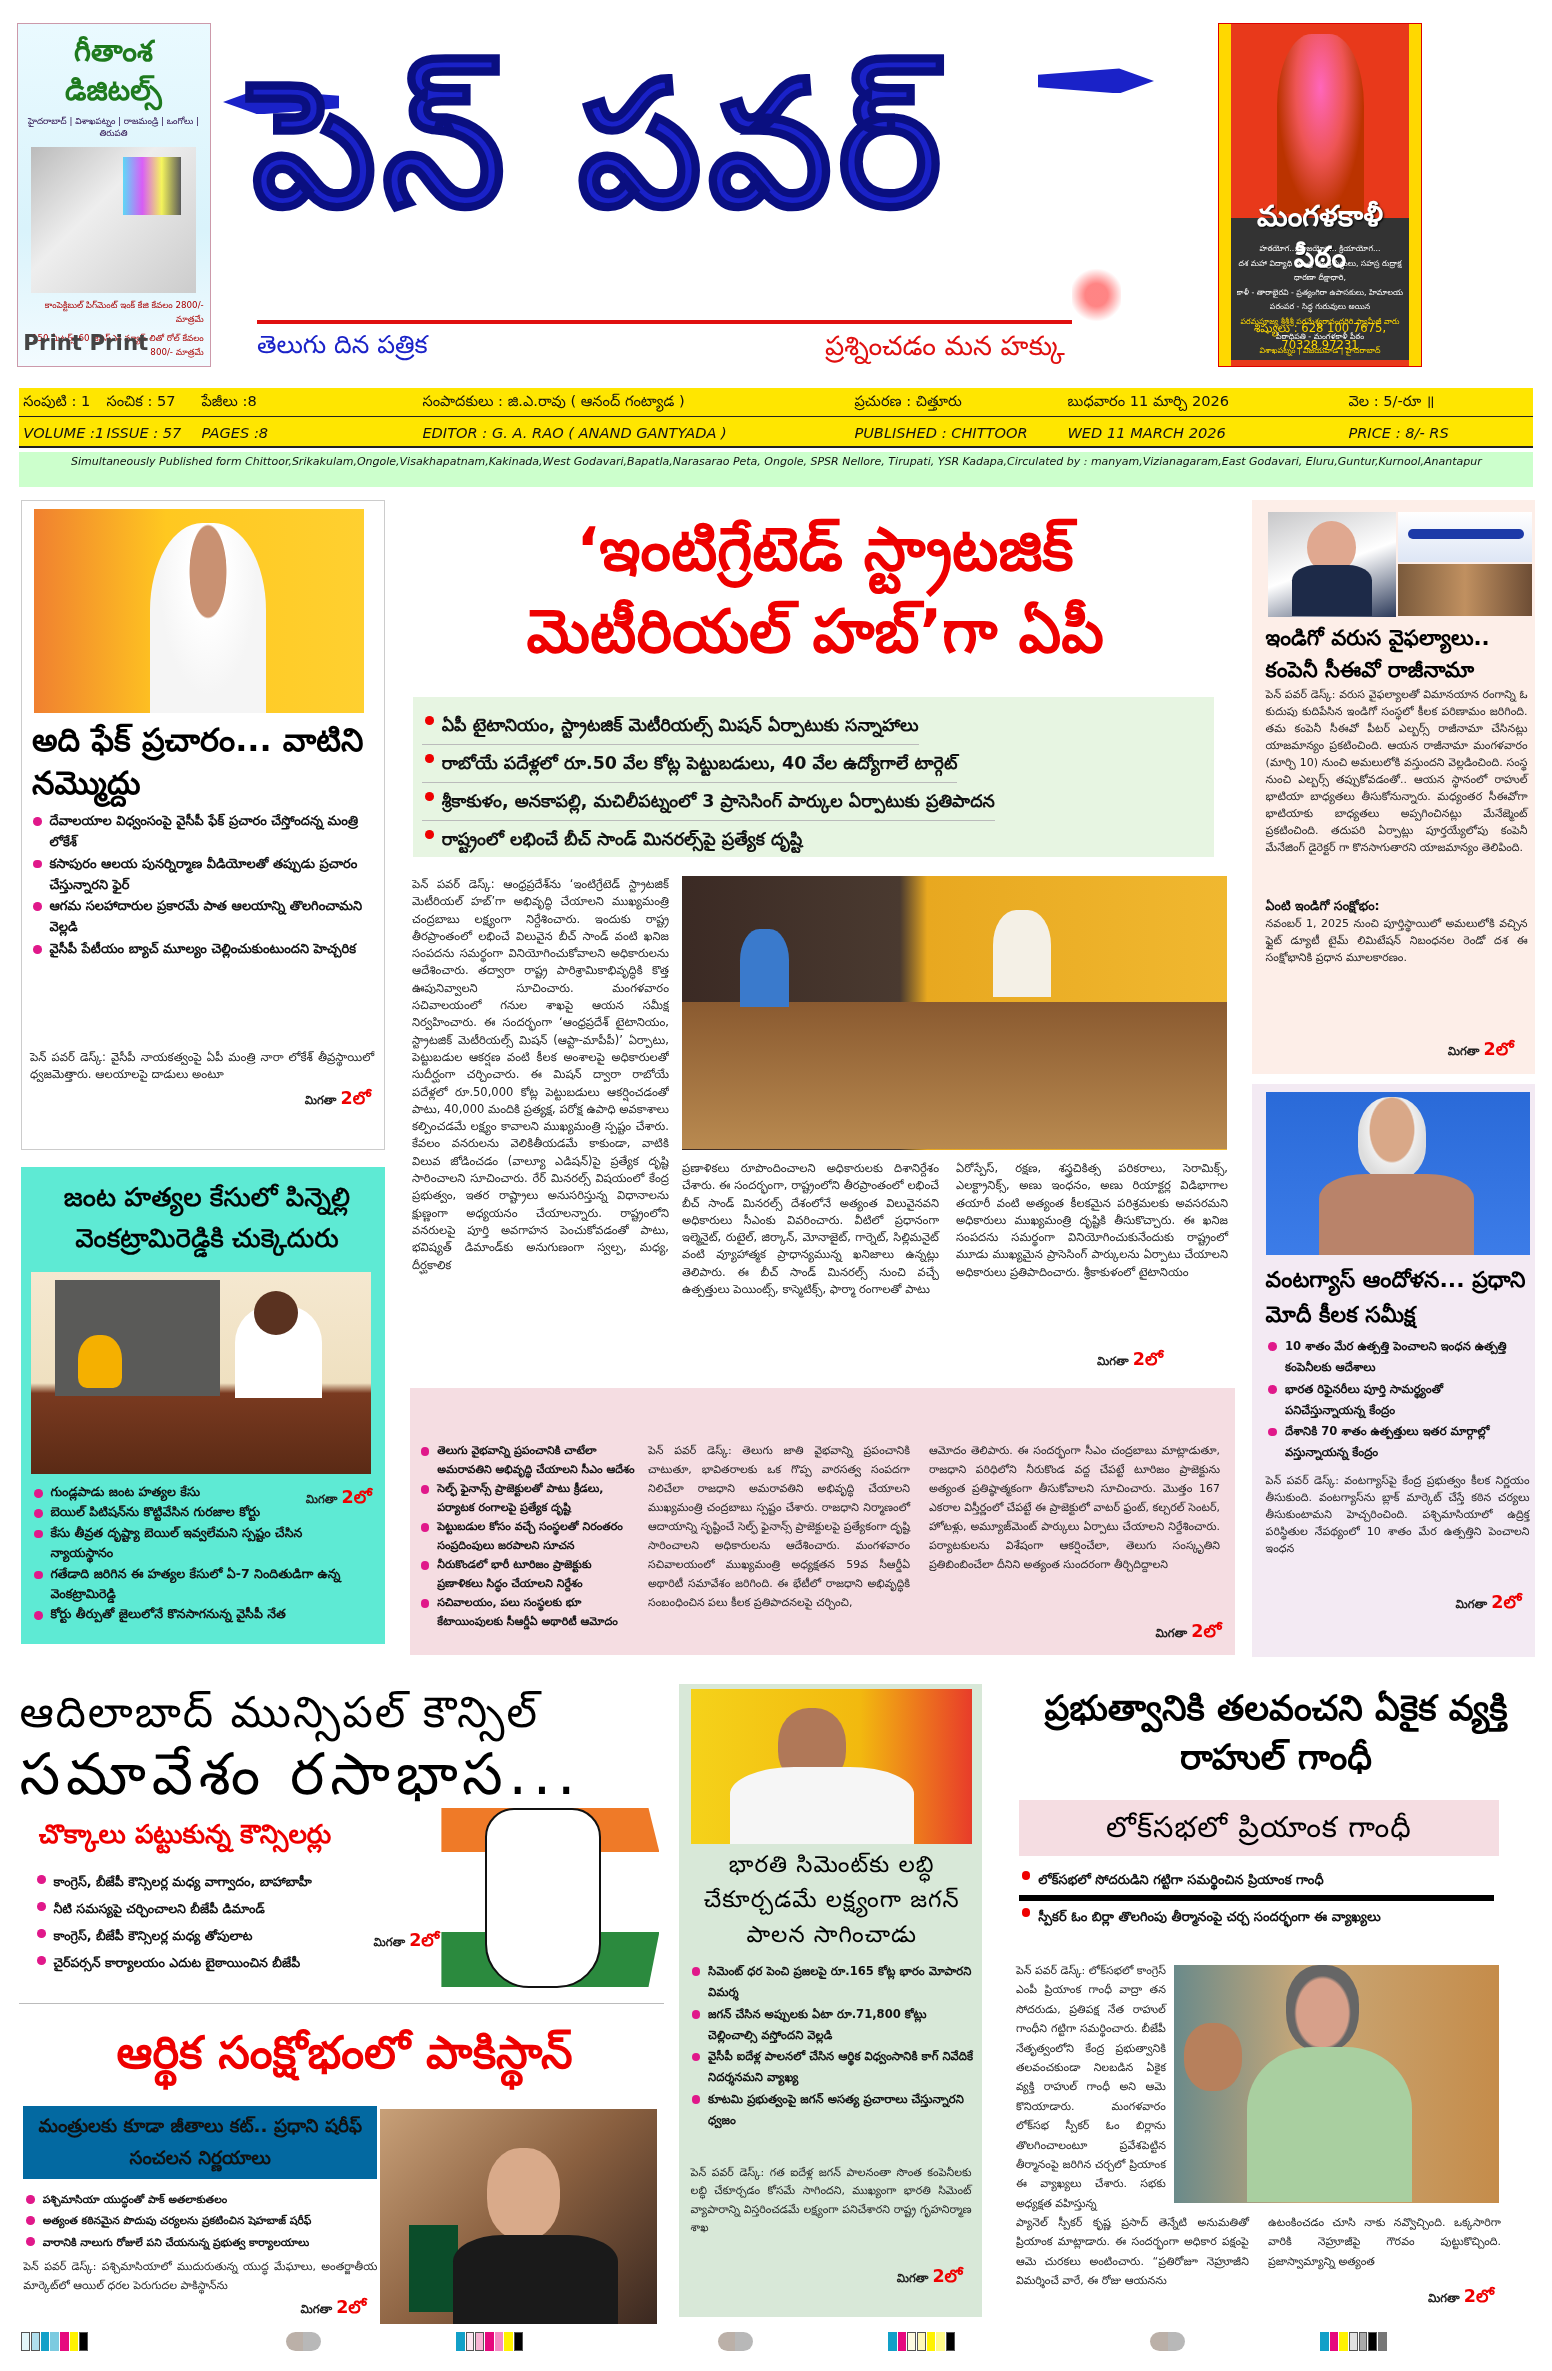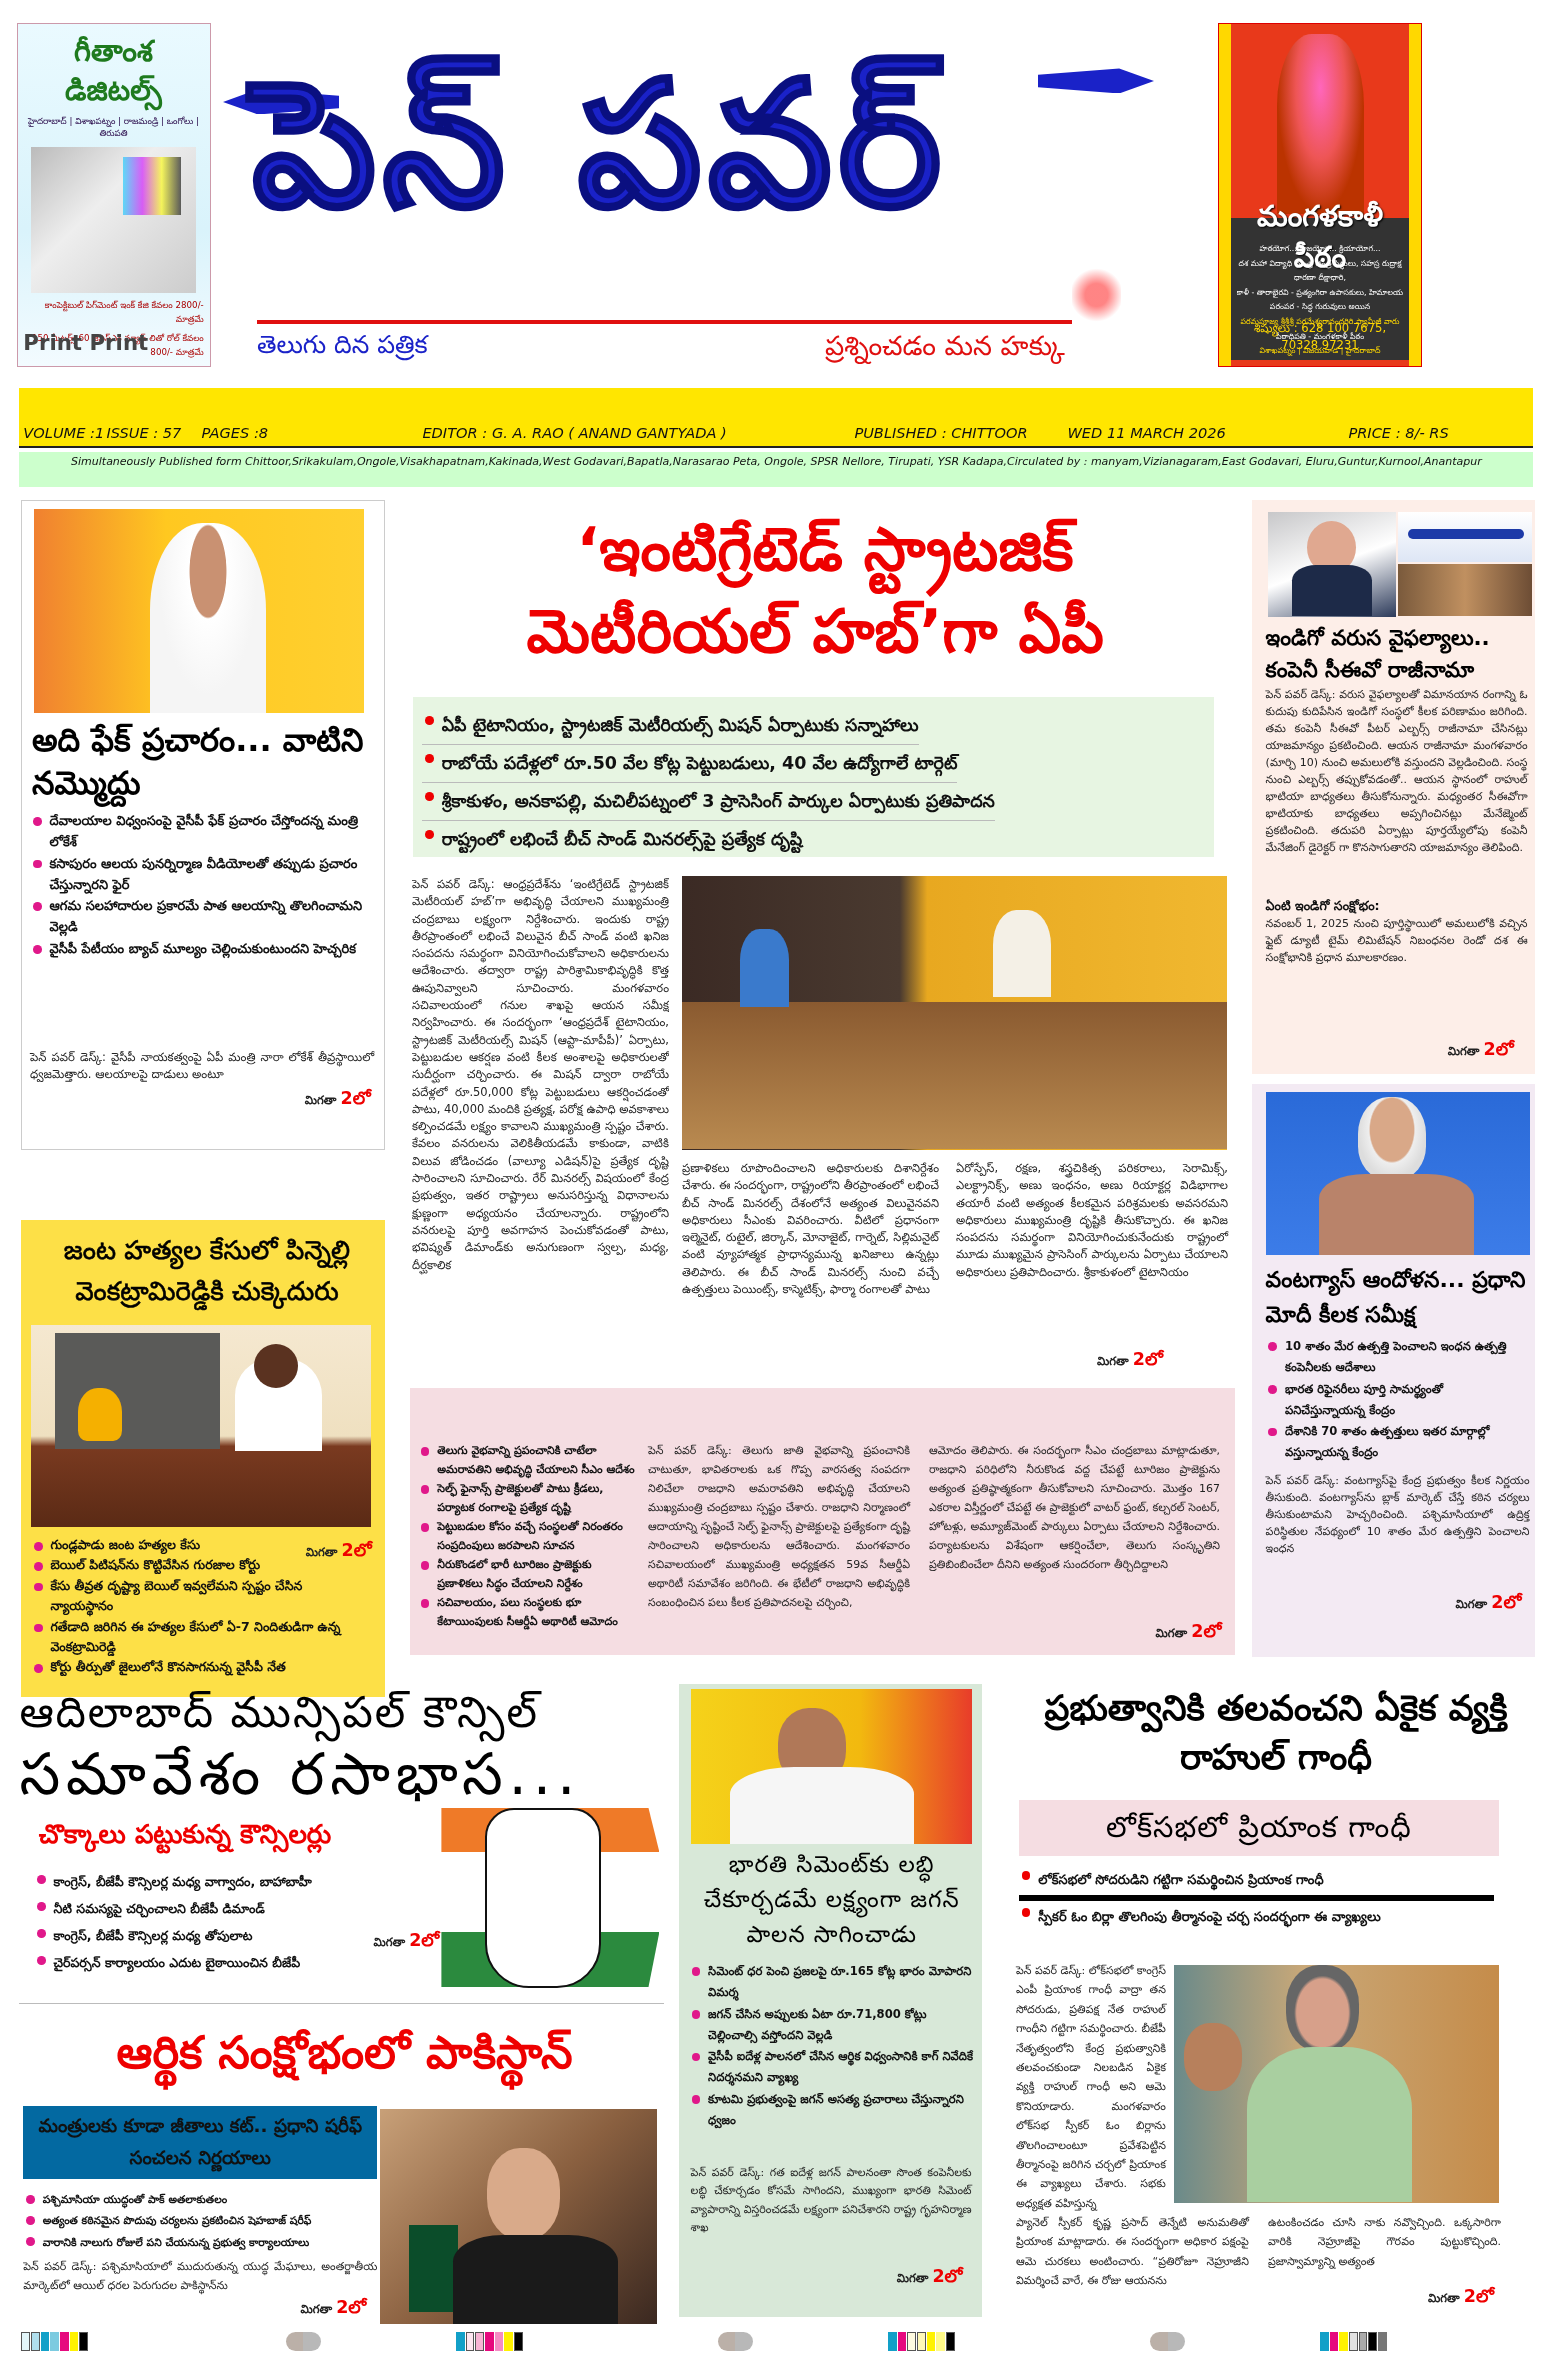--- a/index.html
+++ b/index.html
@@ -77,20 +77,29 @@
     <div>దశ మహా విద్యాధి మంత్ర తంత్ర సిద్ధులు, సహస్ర రుద్రాక్ష ధారణా దీక్షాధారి,</div>
     <div>కాళీ - తారాభైరవి - ప్రత్యంగిరా ఉపాసకులు, హిమాలయ పరంపర - సిద్ధ గురువులు అయిన</div>
     <div class="y">పరమపూజ్య శ్రీశ్రీశ్రీ పరమేశ్వరానందగిరి స్వామీజీ వారు</div>
     <div>పీఠాధిపతి - మంగళకాళీ పీఠం</div>
     <div class="y">విశాఖపట్నం | విజయవాడ | హైదరాబాద్</div>
   </div>
   <div class="phone">శిష్యులు : 628 100 7675, 70328 97231</div>
 </div>
 
 <div class="abs infobar">
+  <div class="row r1">
+    <span style="left:3.9px">సంపుటి : 1</span>
+    <span style="left:87px">సంచిక : 57</span>
+    <span style="left:182px">పేజీలు :8</span>
+    <span style="left:403px">సంపాదకులు : జి.ఎ.రావు ( ఆనంద్ గంట్యాడ )</span>
+    <span style="left:835px">ప్రచురణ : చిత్తూరు</span>
+    <span style="left:1048px">బుధవారం 11 మార్చి 2026</span>
+    <span style="left:1329px">వెల : 5/-రూ ॥</span>
+  </div>
   <div class="row r2">
     <span style="left:3.9px">VOLUME :1</span>
     <span style="left:87px">ISSUE : 57</span>
     <span style="left:182px">PAGES :8</span>
     <span style="left:403px">EDITOR : G. A. RAO ( ANAND GANTYADA )</span>
     <span style="left:835px">PUBLISHED : CHITTOOR</span>
     <span style="left:1048px">WED 11 MARCH 2026</span>
     <span style="left:1329px">PRICE : 8/- RS</span>
   </div>
 </div>
@@ -140,21 +149,21 @@
     <div style="position:absolute;left:9.7px;top:17.5px;width:116px;height:9.7px;background:#1d3aa8;border-radius:4.9px"></div>
   </div>
   <div class="img" style="left:146px;top:64px;width:134px;height:52px;background:linear-gradient(90deg,#7a5a3c,#c09060,#6d4d35)"></div>
   <div class="hl-black" style="position:absolute;left:13.6px;top:122px;width:267px;font-size:21.3px;line-height:32px">ఇండిగో వరుస వైఫల్యాలు.. కంపెనీ సీఈవో రాజీనామా</div>
   <div class="body" style="position:absolute;left:13.6px;top:186px;width:262px;font-size:11px;line-height:17px">పెన్ పవర్ డెస్క్: వరుస వైఫల్యాలతో విమానయాన రంగాన్ని ఓ కుదుపు కుదిపేసిన ఇండిగో సంస్థలో కీలక పరిణామం జరిగింది. తమ కంపెనీ సీఈవో పీటర్ ఎల్బర్స్ రాజీనామా చేసినట్లు యాజమాన్యం ప్రకటించింది. ఆయన రాజీనామా మంగళవారం (మార్చి 10) నుంచి అమలులోకి వస్తుందని వెల్లడించింది. సంస్థ నుంచి ఎల్బర్స్ తప్పుకోవడంతో.. ఆయన స్థానంలో రాహుల్ భాటియా బాధ్యతలు తీసుకోనున్నారు. మధ్యంతర సీఈవోగా భాటియాకు బాధ్యతలు అప్పగించినట్లు మేనేజ్మెంట్ ప్రకటించింది. తదుపరి ఏర్పాట్లు పూర్తయ్యేలోపు కంపెనీ మేనేజింగ్ డైరెక్టర్ గా కొనసాగుతారని యాజమాన్యం తెలిపింది.</div>
   <div style="position:absolute;left:13.6px;top:398px;font-size:12.6px;font-weight:bold">ఏంటి ఇండిగో సంక్షోభం:</div>
   <div class="body" style="position:absolute;left:13.6px;top:415px;width:262px;font-size:11px;line-height:17px">నవంబర్ 1, 2025 నుంచి పూర్తిస్థాయిలో అమలులోకి వచ్చిన ఫ్లైట్ డ్యూటీ టైమ్ లిమిటేషన్ నిబంధనల రెండో దశ ఈ సంక్షోభానికి ప్రధాన మూలకారణం.</div>
   <div class="cont" style="position:absolute;right:21.3px;top:539px"><span>మిగతా</span> <b>2లో</b></div>
 </div>
 
-<div class="box" style="left:21.3px;top:1220px;width:364px;height:477px;background:#fde047">
+<div class="box" style="left:21.3px;top:1167px;width:364px;height:477px;background:#5eead4">
   <div class="hl-black" style="position:absolute;left:13.6px;top:9.7px;width:344px;font-size:26px;line-height:41px;font-weight:normal;-webkit-text-stroke:0.6px #000;text-align:center">జంట హత్యల కేసులో పిన్నెల్లి వెంకట్రామిరెడ్డికి చుక్కెదురు</div>
   <div class="img" style="left:9.7px;top:105px;width:340px;height:202px;background:linear-gradient(180deg,#f5e8d0 0,#efe0c0 55%,#7a3a20 60%,#5a2a15 100%)">
     <div style="position:absolute;left:24px;top:7.8px;width:165px;height:116px;background:#5a5a58"></div>
     <div style="position:absolute;left:204px;top:34px;width:87px;height:92px;background:#fff;border-radius:40% 40% 0 0"></div>
     <div style="position:absolute;left:223px;top:19.4px;width:44px;height:44px;background:#5a3220;border-radius:50%"></div>
     <div style="position:absolute;left:47px;top:63px;width:44px;height:53px;background:#f5b000;border-radius:45% 45% 20% 20%"></div>
   </div>
   <div style="position:absolute;left:9.7px;top:315px;width:311px;font-size:12.6px;line-height:20.4px;font-weight:bold">
     <div class="bul">గుండ్లపాడు జంట హత్యల కేసు</div>
     <div class="bul">బెయిల్ పిటిషన్‌ను కొట్టివేసిన గురజాల కోర్టు</div>

